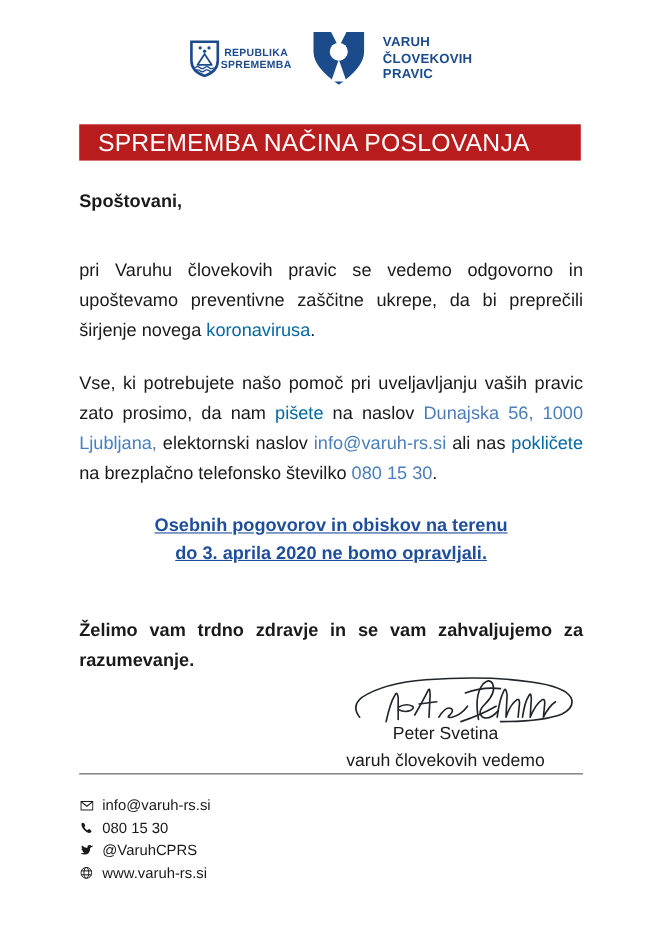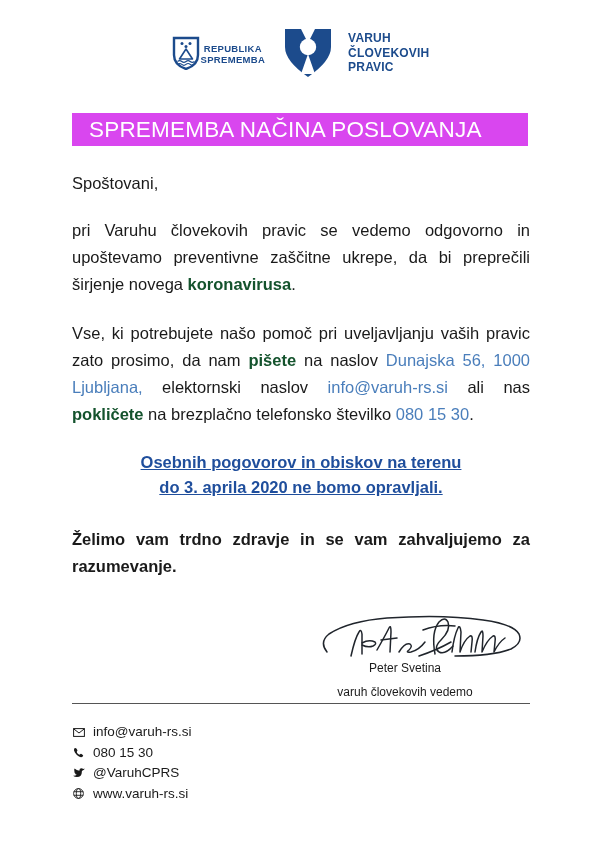--- a/index.html
+++ b/index.html
@@ -56,21 +56,21 @@
     letter-spacing: 0.2px;
   }
 
   
   .title-banner {
     position: absolute;
     left: 72px;
     top: 113px;
     width: 456px;
     height: 33px;
-    background: #d946ef;
+    background: #b91c1c;
     display: flex;
     align-items: center;
   }
   .title-banner span {
     color: #ffffff;
     font-size: 22.5px;
     font-weight: normal;
     letter-spacing: 0.2px;
     padding-left: 17px;
   }
@@ -82,31 +82,31 @@
     top: 170px;
     width: 458px;
   }
   p.para {
     margin: 0 0 22px 0;
     font-size: 16.5px;
     line-height: 27px;
     text-align: justify;
     color: #1a1a1a;
   }
-  p.para.first { margin-bottom: 20px; }
+  p.para.first { margin-bottom: 36px; font-weight: bold; }
   p.para.last { text-align: justify; font-weight: bold; }
   .b-dark {
-    color: #14532d;
-    font-weight: bold;
+    color: #0369a1;
+    font-weight: normal;
   }
   .b-light {
     color: #4a7ebb;
   }
   .notice {
-    margin: 4px 0 26px 0;
+    margin: 4px 0 44px 0;
     text-align: center;
     font-size: 16.5px;
     line-height: 25px;
     font-weight: bold;
     color: #1f4e9c;
   }
   .notice u { text-decoration: underline; }
 
   
   .sig-area {
@@ -120,21 +120,21 @@
     position: absolute;
     right: 0px;
     top: 0px;
   }
   .sig-names {
     position: absolute;
     right: 0px;
     top: 44px;
     text-align: center;
     width: 250px;
-    font-size: 12px;
+    font-size: 16px;
     line-height: 24px;
     color: #1a1a1a;
   }
   .rule {
     position: absolute;
     left: 72px;
     top: 703px;
     width: 458px;
     height: 1px;
     background: #555555;

